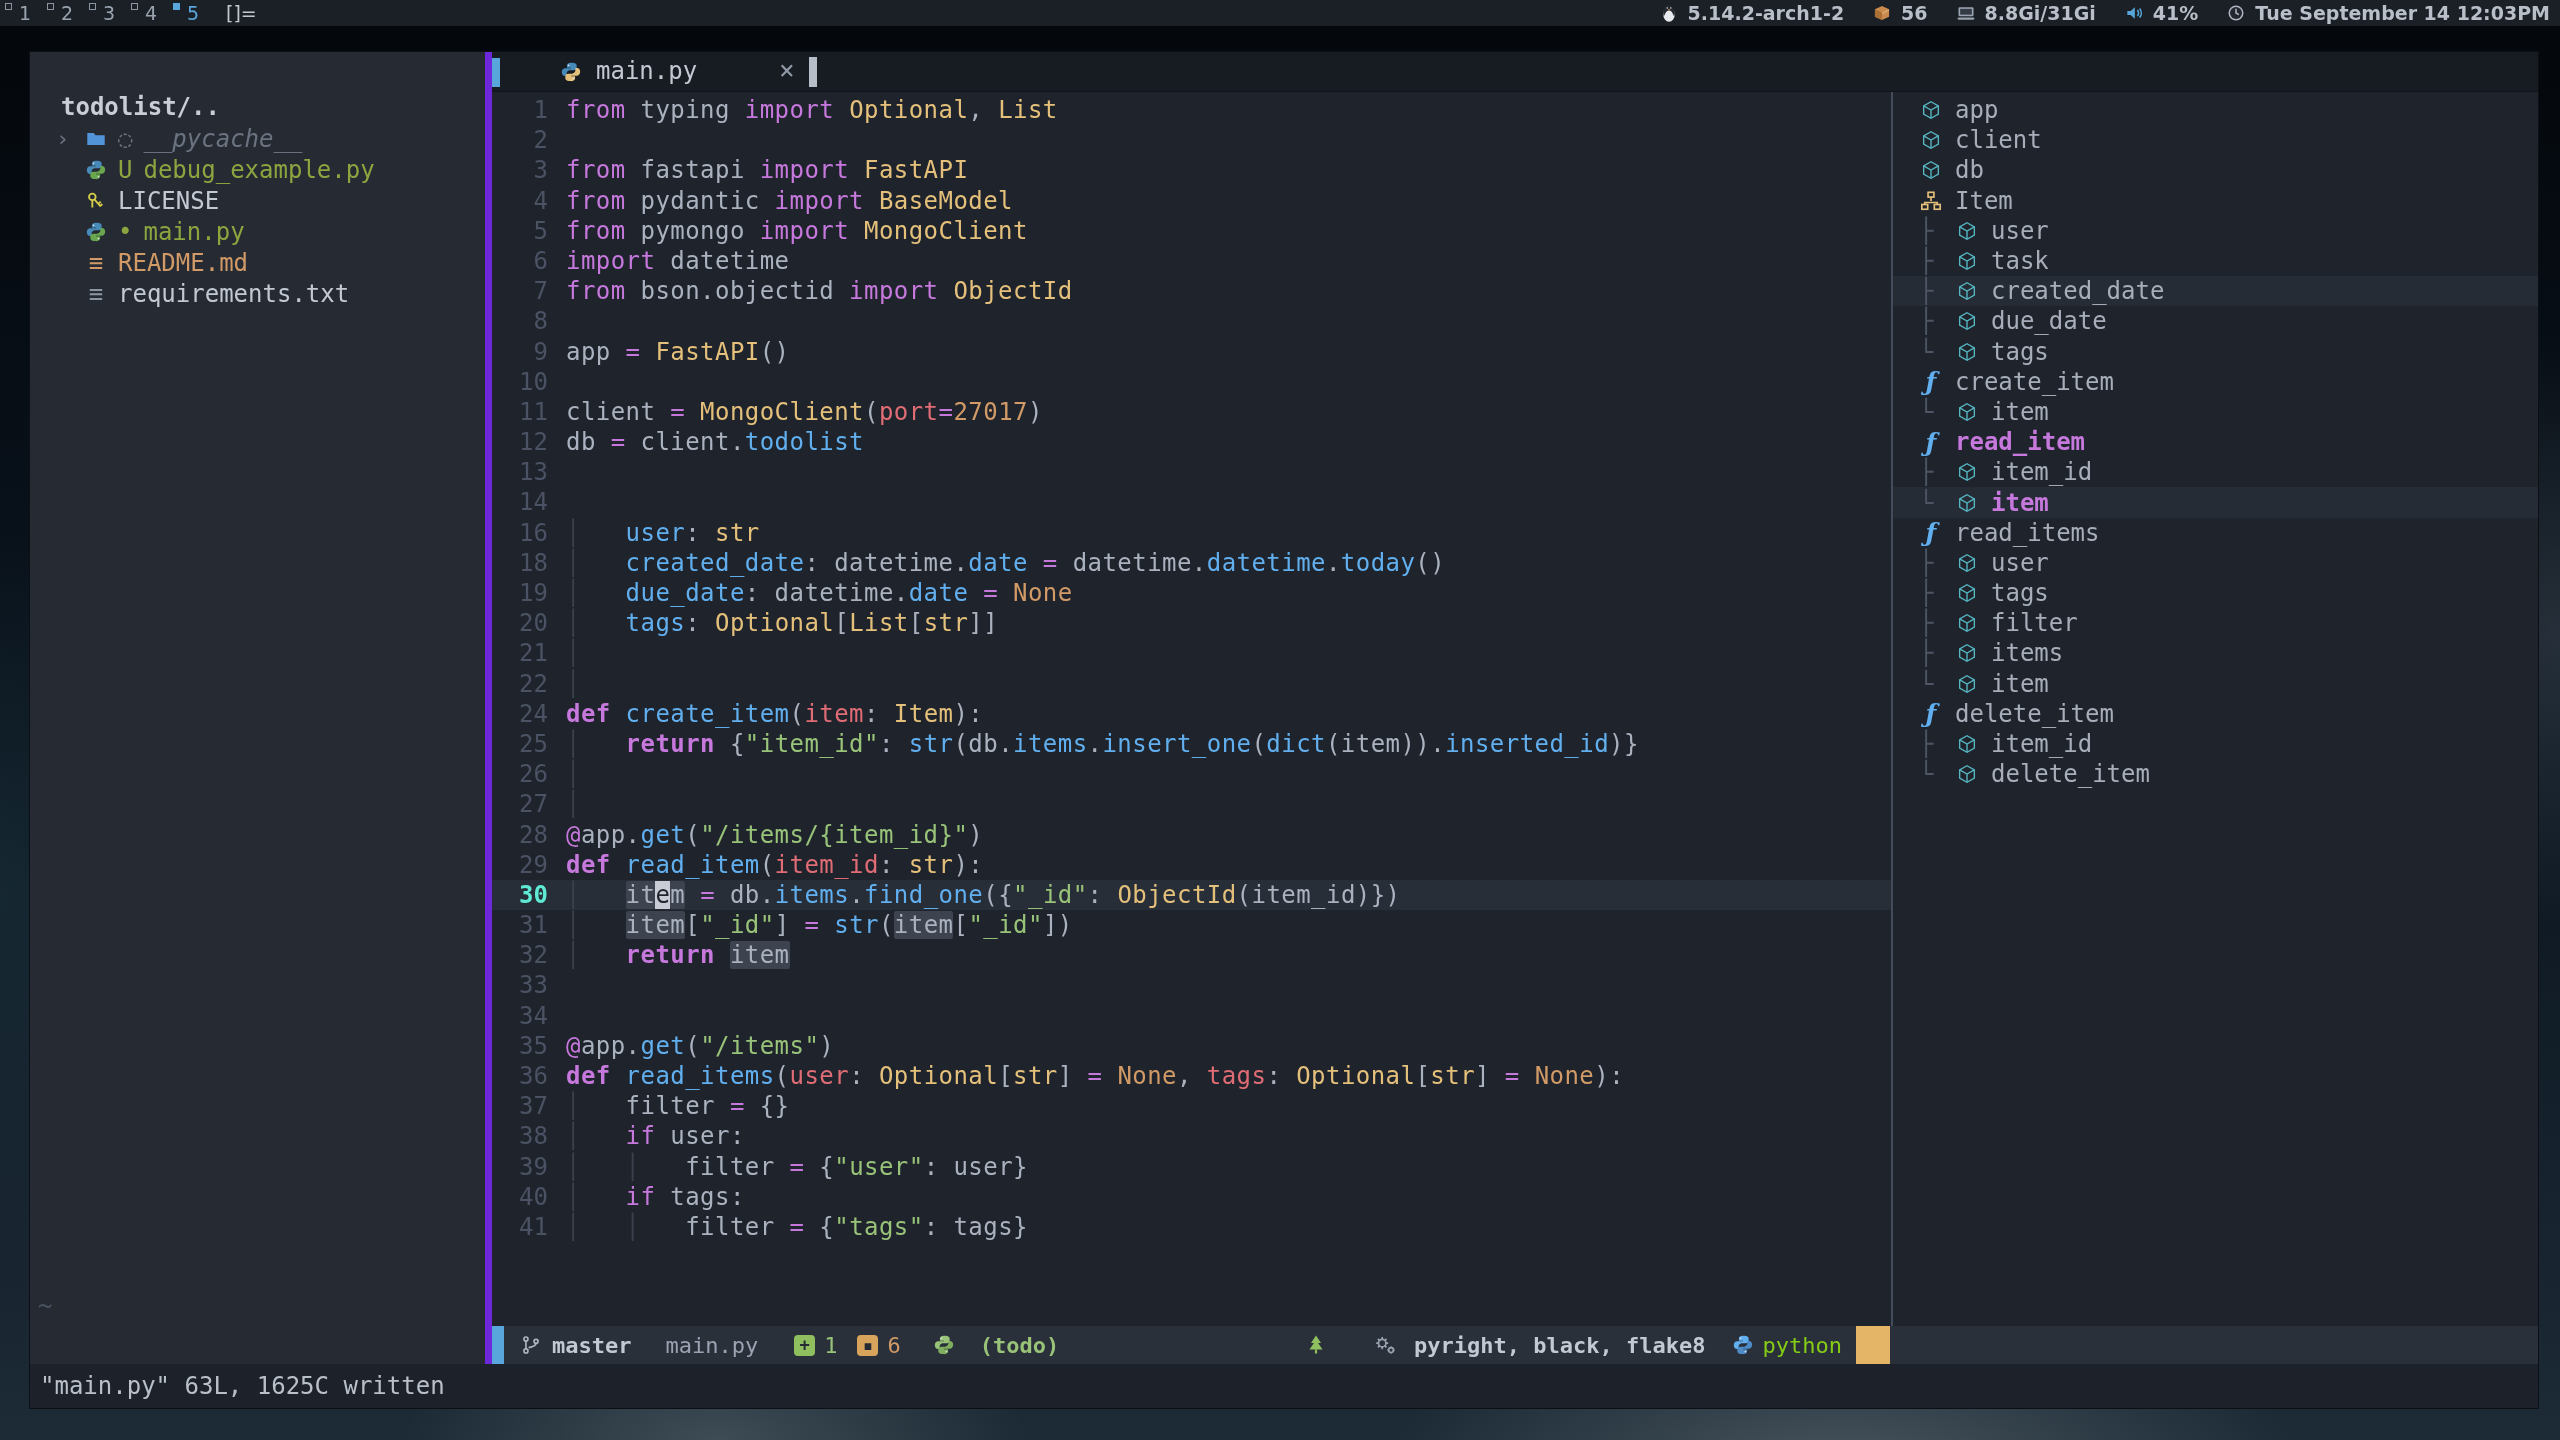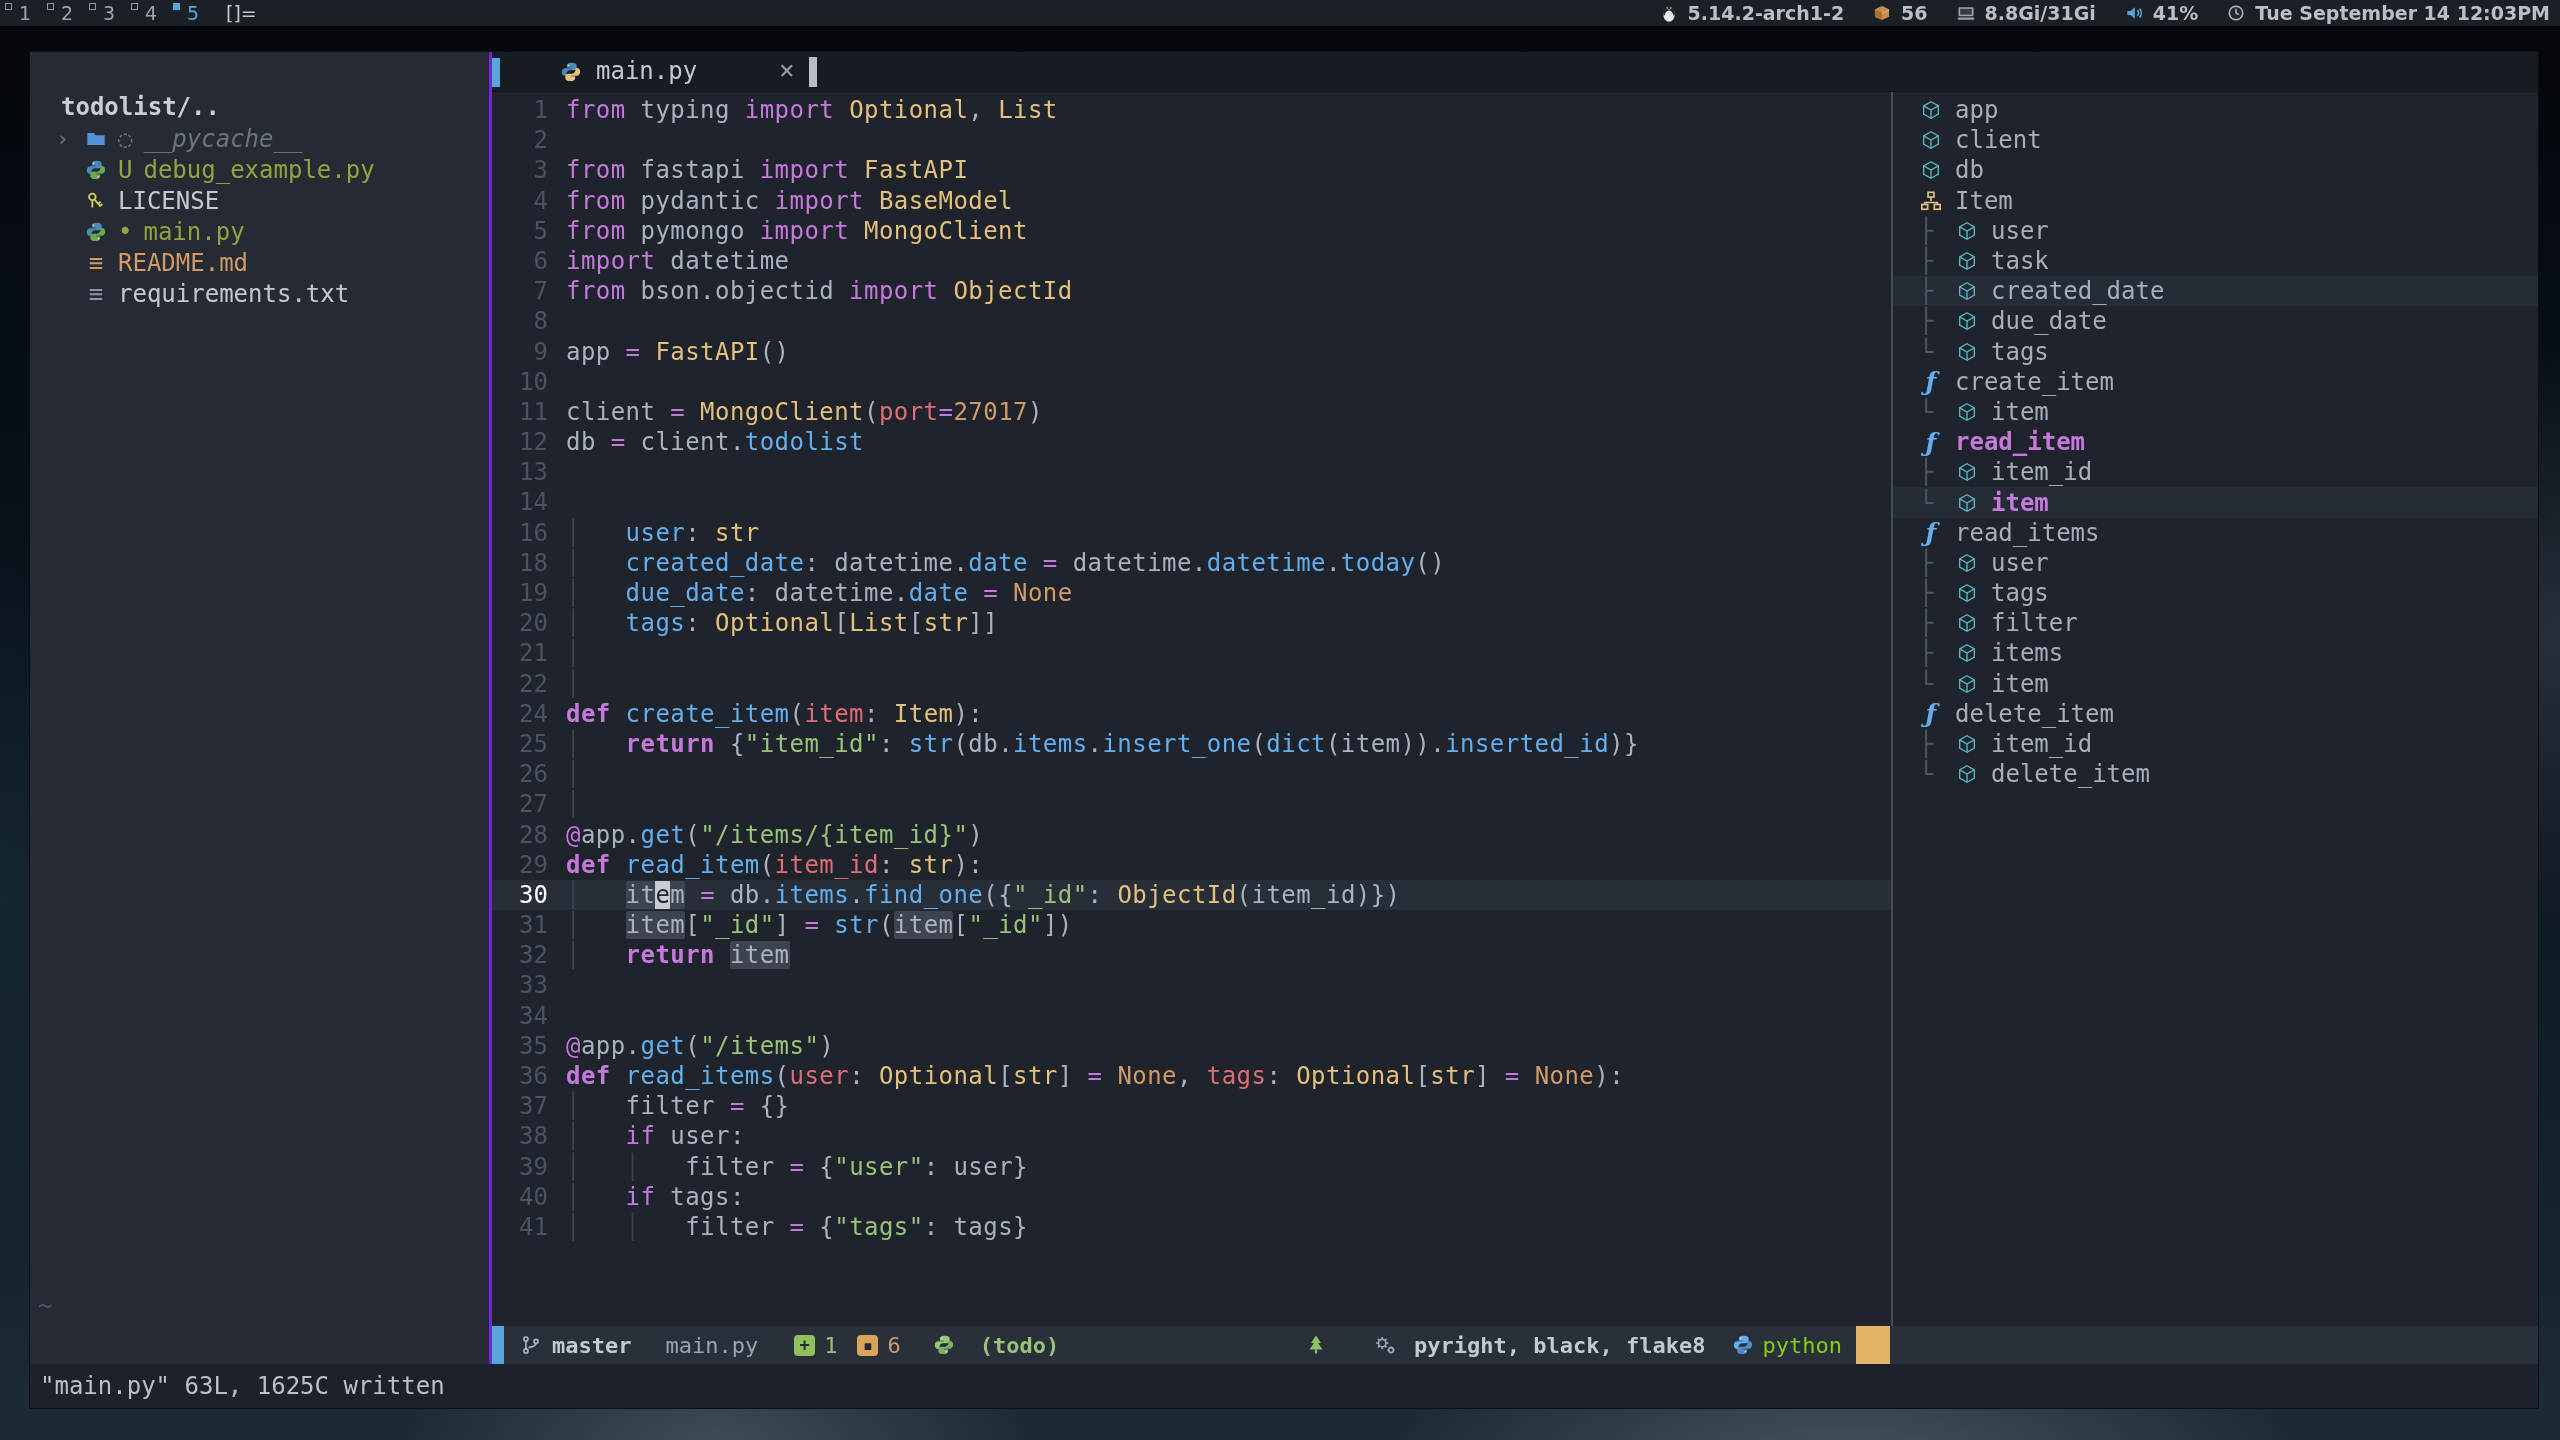--- a/index.html
+++ b/index.html
@@ -35,21 +35,21 @@
   .bar-item { display:flex; align-items:center; gap:9px;font-weight:bold; }
   .bar-item svg { width:20px; height:20px; display:block; }
 
   
   #window { position:absolute; left:30px; top:52px; width:2508px; height:1356px;
     background:var(--bg); display:flex; flex-direction:column; box-shadow:0 0 0 1px #0c1014; }
   #main { display:flex; flex:1; min-height:0; }
 
   
   #tree { width:462px; flex:none; background:var(--tree-bg); position:relative;
-    border-right:3px solid #6d28d9; padding-top:40px; font-size:24px; color:var(--fg); }
+    border-right:7px solid #6d28d9; padding-top:40px; font-size:24px; color:var(--fg); }
   #tree-root { padding-left:31px; font-weight:bold; color:#c9ced6; height:31px; line-height:31px; }
   .tree-row { position:relative; height:31px; display:flex; align-items:center; padding-left:55px; gap:11px; white-space:nowrap; }
   .tree-row .arrow { position:absolute; left:26px; color:#6b7380; font-size:22px; }
   .tree-row svg { width:22px; height:22px; flex:none; display:block; }
   .tree-badge { color:var(--tree-green); }
   .tree-badge.ignored { color:#6b7380; }
   .tree-name.dir { color:#6b7380; font-style:italic; }
   .tree-name.green { color:var(--tree-green); }
   .tree-name.orange { color:var(--orange); }
   .tree-name.plain { color:#c3c9d3; }
@@ -67,21 +67,21 @@
   #tab-close { position:absolute; left:287px; top:3px; font-size:26px; color:#9099a5; }
   #tab-cursor { position:absolute; left:317px; top:5px; width:8px; height:30px; background:#b8bec8; }
 
   #content { display:flex; flex:1; min-height:0; }
 
   
   #code { flex:1; min-width:0; padding-top:3px; font-size:24px; letter-spacing:0.45px; color:var(--fg); }
   .cl { display:flex; height:30.2px; line-height:30.2px; white-space:pre; }
   .cl .ln { width:74px; flex:none; text-align:right; padding-right:18px; color:var(--fg-dim); letter-spacing:0; }
   .cl.cursor-row { background:var(--cursorline); }
-  .cl.cursor-row .ln { color:#ffffff; font-weight:normal; }
+  .cl.cursor-row .ln { color:#5eead4; font-weight:bold; }
   .tk-k { color:var(--magenta); }
   .tk-b { color:var(--magenta); font-weight:bold; }
   .tk-t { color:var(--yellow); }
   .tk-s { color:var(--green); }
   .tk-n { color:var(--orange); }
   .tk-p { color:var(--red); }
   .tk-f { color:var(--blue); }
   .tk-d { color:var(--fg); }
   .tk-g { color:var(--guide); }
   .tk-w { background:var(--wordhl); border-radius:2px; }

